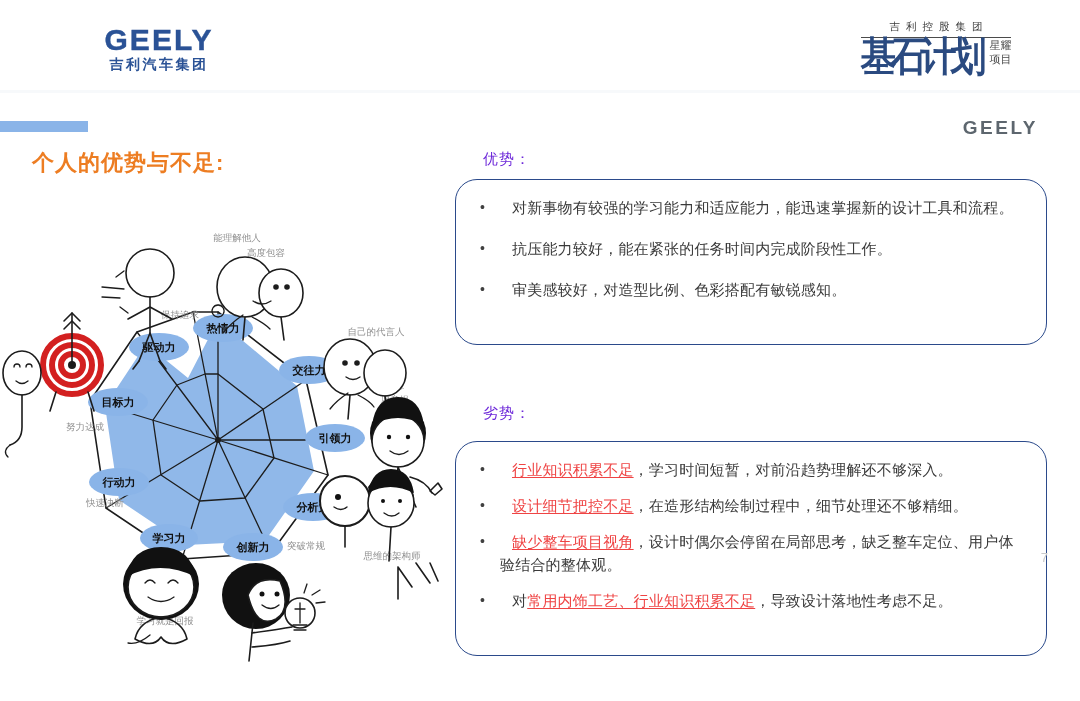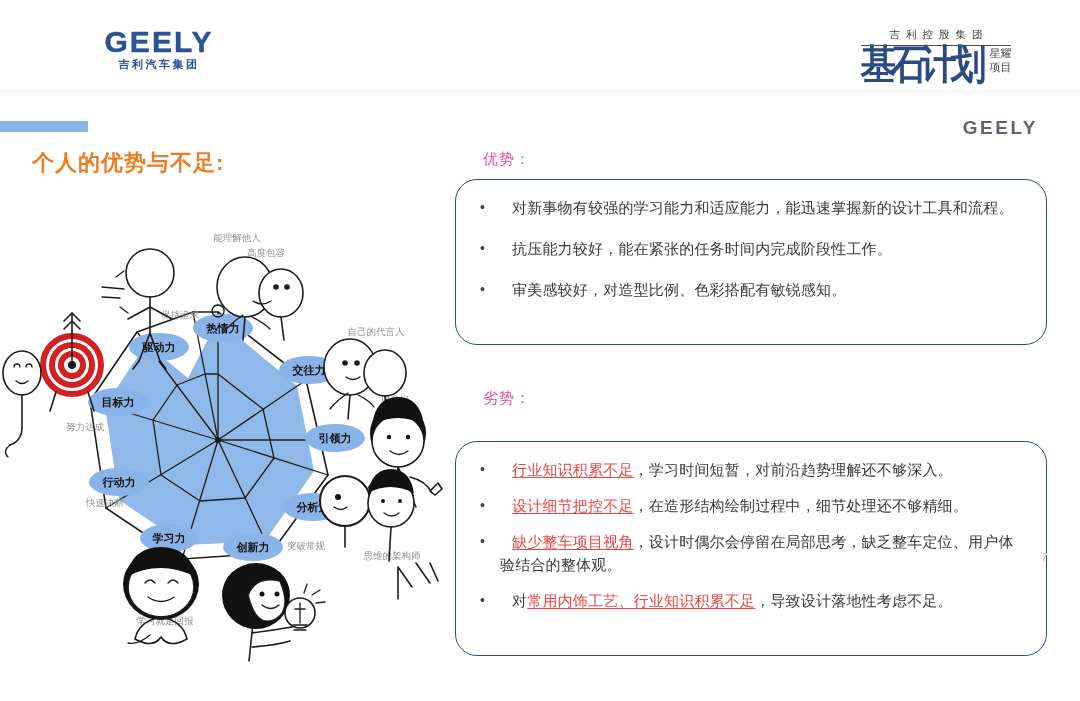--- a/index.html
+++ b/index.html
@@ -35,28 +35,28 @@
   .geely-word {
     font-family: "Liberation Sans", sans-serif;
     font-size: 30px; font-weight: 700;
     letter-spacing: 2px;
     color: #2a5296;
     line-height: 1;
     -webkit-text-stroke: 0.4px #2a5296;
   }
   .geely-cn {
     margin-top: 2px;
-    font-size: 11px; font-weight: 700;
+    font-size: 14px; font-weight: 700;
     letter-spacing: 2.5px;
     color: #2a5296;
     line-height: 1;
   }
 
   .brand-mark {
-    position: absolute; right: 44px; top: 28px;
+    position: absolute; right: 44px; top: 20px;
     width: 200px; height: 66px;
   }
   .brand-top {
     text-align: center;
     font-size: 10.5px;
     letter-spacing: 6px;
     color: #3b3b3b;
     padding-left: 6px;
   }
   .brand-divider {
@@ -97,25 +97,25 @@
   .geely-small {
     position: absolute; right: 42px; top: 117px;
     font-size: 19px; font-weight: 700;
     letter-spacing: 2.5px;
     color: #5d666e;
   }
 
   
   .box-label {
     position: absolute;
-    font-size: 15px; color: #ec4899;
+    font-size: 15px; color: #6d28d9;
     letter-spacing: 1px;
   }
   .label-adv { left: 483px; top: 150px; }
-  .label-dis { left: 483px; top: 389px; }
+  .label-dis { left: 483px; top: 404px; }
 
   .round-box {
     position: absolute;
     border: 1.6px solid #2b4a8b;
     border-radius: 22px;
     background: #ffffff;
   }
   .box-adv { left: 455px; top: 179px; width: 592px; height: 166px; }
   .box-dis { left: 455px; top: 441px; width: 592px; height: 215px; }
 

